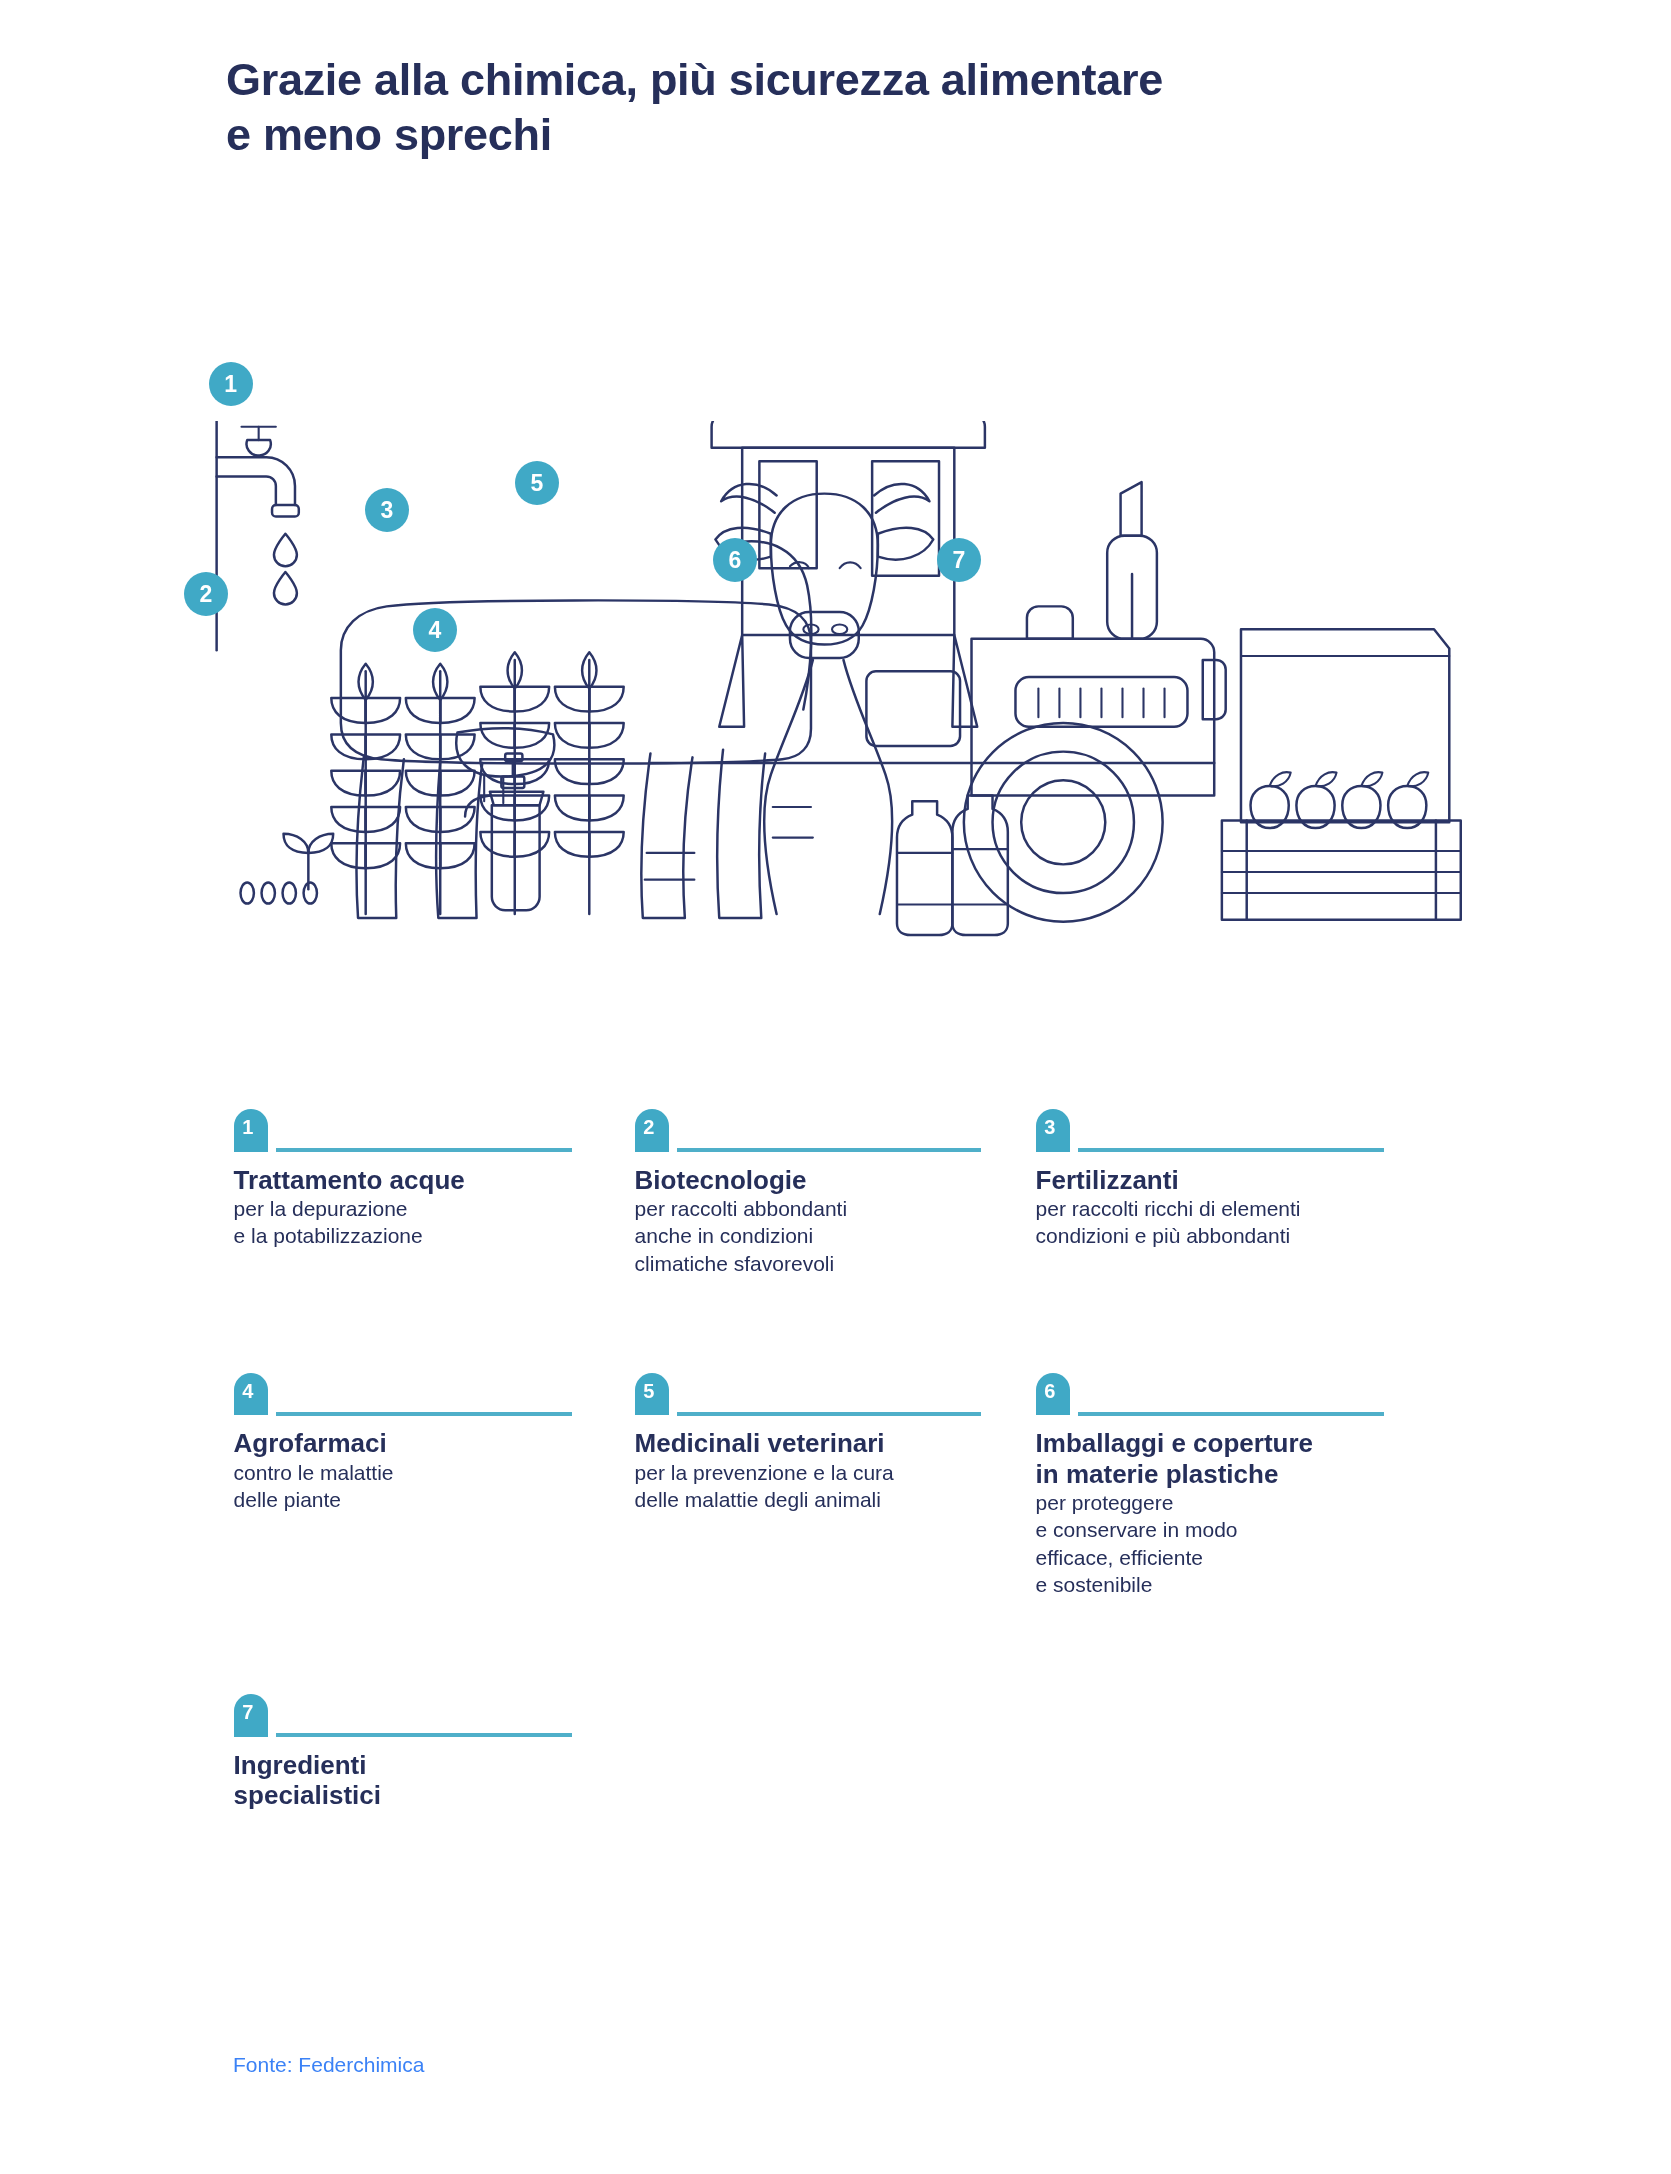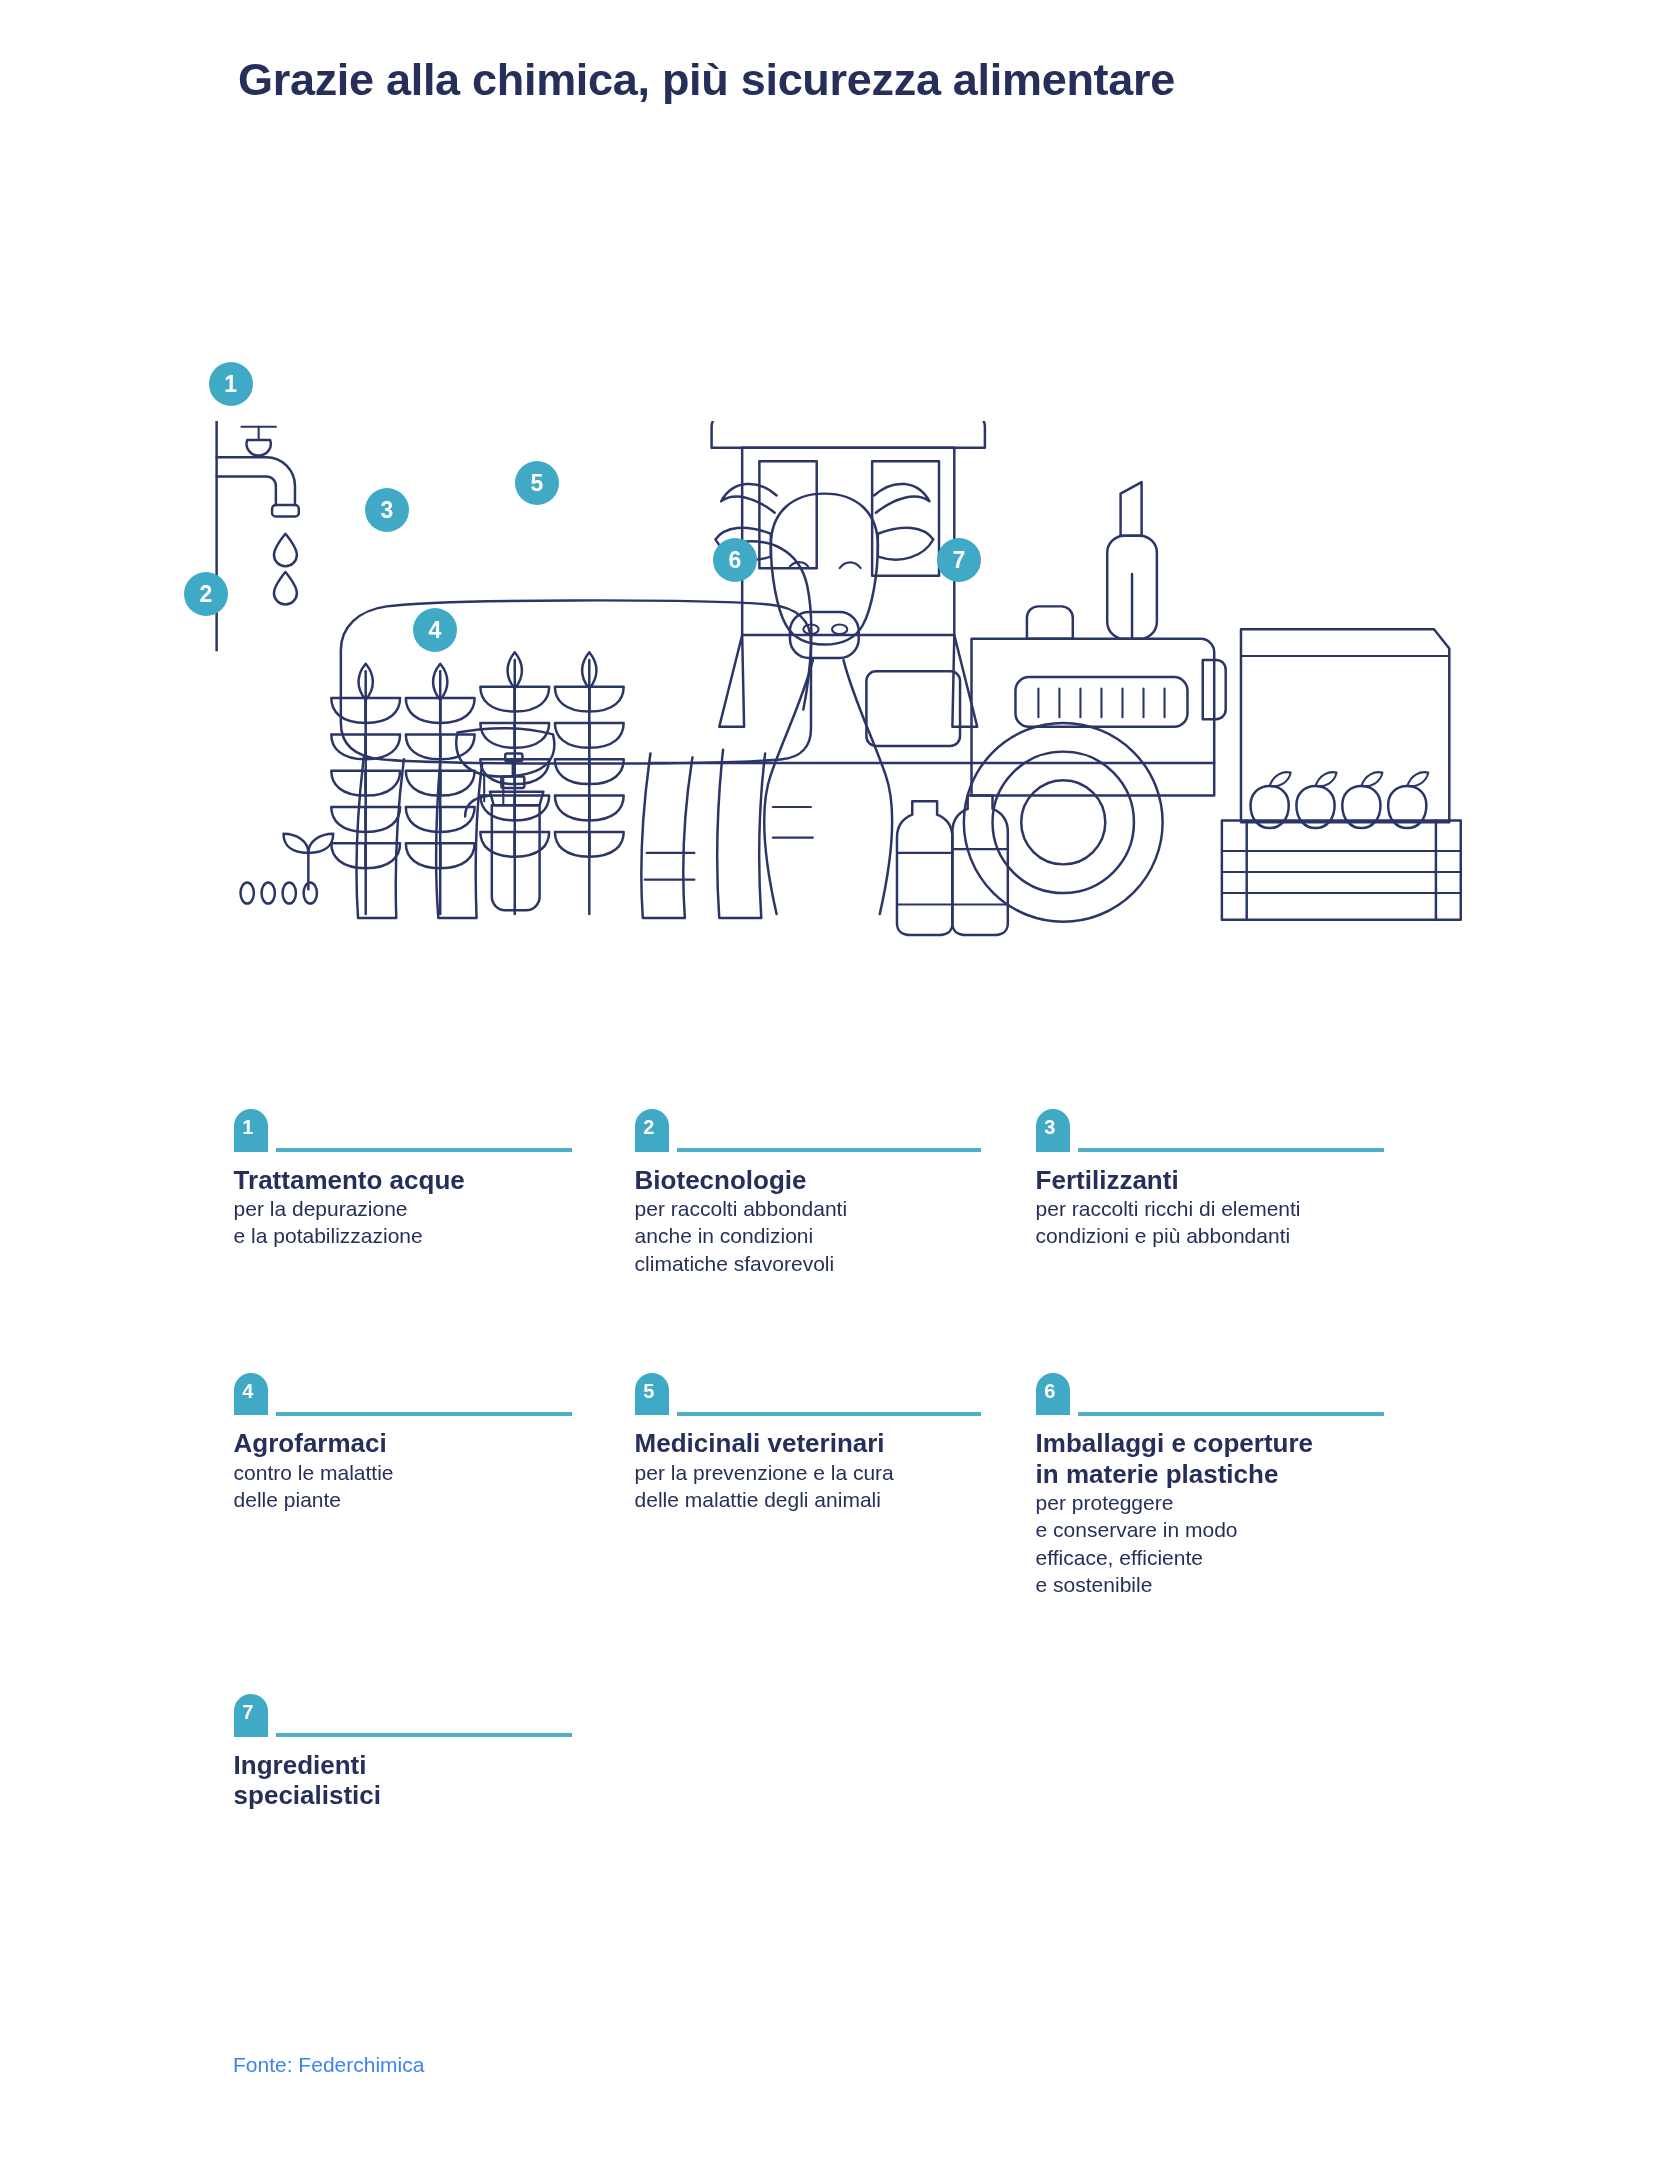--- a/index.html
+++ b/index.html
@@ -15,21 +15,21 @@
     position: relative;
     width: 1672px;
     height: 2175px;
     background: #ffffff;
     overflow: hidden;
   }
 
   
   .title {
     position: absolute;
-    left: 238px;
+    left: 226px;
     top: 23px;
     width: 1147px;
     font-size: 45px;
     font-weight: bold;
     line-height: 1.22;
     letter-spacing: -0.3px;
     color: #262F5A;
   }
   .title .tline { display: block; }
 
@@ -155,20 +155,21 @@
   .ink { fill: none; stroke: #2B3566; stroke-width: 2.6; stroke-linecap: round; stroke-linejoin: round; }
   .ink-thin { fill: none; stroke: #2B3566; stroke-width: 2.2; stroke-linecap: round; stroke-linejoin: round; }
 </style>
 </head>
 <body>
 
 <div id="page">
 
   <h1 class="title">
     <span class="tline">Grazie alla chimica, più sicurezza alimentare</span>
+    <span class="tline">e meno sprechi</span>
   </h1>
 
   <div class="illustration">
     <svg viewBox="0 0 1320 540" xmlns="http://www.w3.org/2000/svg">
 
       <g>
         <line class="ink" x1="16" y1="-10" x2="16" y2="240"></line>
       </g>
 
       <g>

